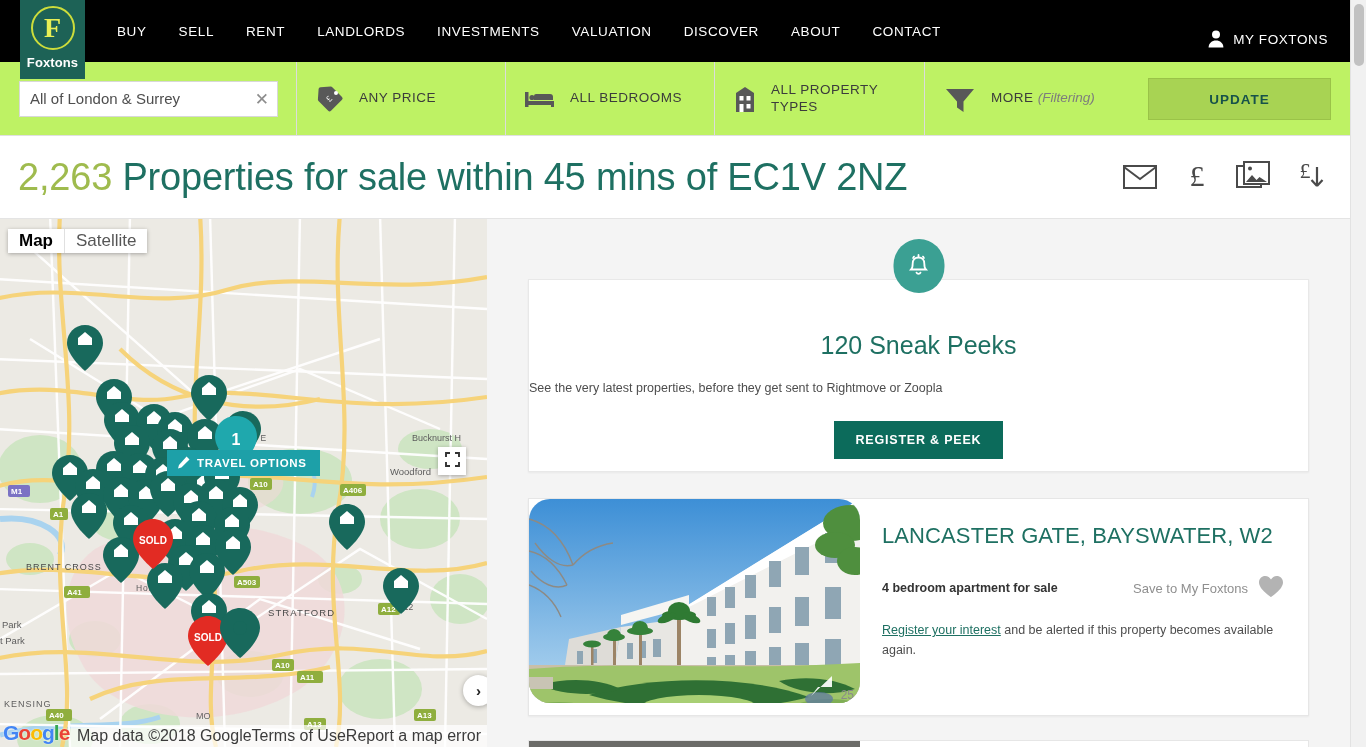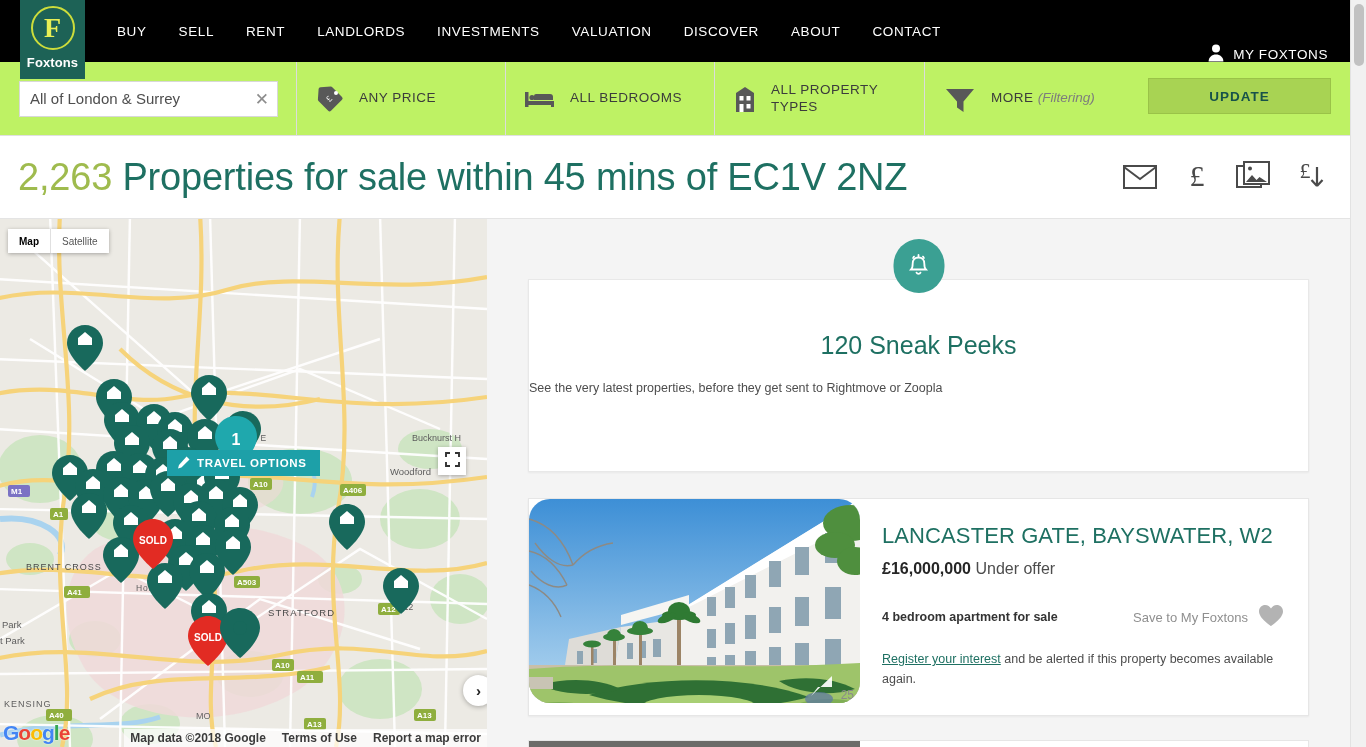--- a/index.html
+++ b/index.html
@@ -40,22 +40,22 @@
   }
   .nav-items {
     display: flex; align-items: center;
     margin-left: 101px; gap: 0;
   }
   .nav-item {
     color: #ffffff; font-size: 13.5px; letter-spacing: .6px;
     padding: 0 16px; white-space: nowrap; cursor: pointer;
   }
   .nav-right {
-    position: absolute; right: 22px; top: 0; height: 62px;
-    display: flex; align-items: flex-end; gap: 9px; cursor: pointer;
+    position: absolute; right: 22px; top: 0; height: 78px;
+    display: flex; align-items: center; gap: 9px; cursor: pointer;
   }
   .nav-right .label { color: #fff; font-size: 13.5px; letter-spacing: .6px; }
   .person-icon { width: 16px; height: 18px; display:block; }
 
   
   .filterbar {
     position: absolute; top: 62px; left: 0;
     width: 1350px; height: 74px;
     background: #bef264;
     border-bottom: 1px solid #e0e0e0;
@@ -87,21 +87,21 @@
   .fb-types { width: 210px; }
   .fb-more { flex: 1; border-right: 0; }
   .fb-label {
     font-size: 13.5px; color: #3c3c3c; letter-spacing: .5px;
     line-height: 1.25;
   }
   .fb-label .sub { color: #7d7d7d; font-style: italic; letter-spacing: 0; }
   .fb-icon { color: #585858; flex: none; display: block; }
   .update-btn {
     position: absolute; right: 19px; top: 16px;
-    width: 183px; height: 36px;
+    width: 183px; height: 42px;
     background: #a8d353; border: 1px solid #9ac348;
     color: #17524a; font-size: 13.5px; font-weight: bold;
     letter-spacing: 1px; cursor: pointer;
     display: flex; align-items: center; justify-content: center;
     font-family: "Liberation Sans", sans-serif;
   }
 
   
   .titlebar {
     position: absolute; top: 137px; left: 0;
@@ -128,21 +128,21 @@
     background: #e9e6e0;
   }
   .map-base { position:absolute; inset:0; }
   .maptype {
     position: absolute; top: 10px; left: 8px;
     height: 24px; background: #fff; display: flex;
     box-shadow: 0 1px 4px rgba(0,0,0,.3); z-index: 10;
   }
   .maptype div {
     padding: 0 11px; display: flex; align-items: center;
-    font-size: 10px; color: #565656; cursor: pointer;
+    font-size: 17px; color: #565656; cursor: pointer;
   }
   .maptype .active { color: #000; font-weight: bold; border-right: 1px solid #e0e0e0; }
   .travel-btn {
     position: absolute; top: 231px; left: 167px;
     height: 26px; background: #1da0a8; color: #fff;
     display: flex; align-items: center; gap: 7px;
     padding: 0 13px 0 10px; font-size: 11.5px; font-weight: bold;
     letter-spacing: .7px; cursor: pointer; z-index: 12;
   }
   .fullscreen-btn {
@@ -153,22 +153,22 @@
   }
   .gmlogo {
     position: absolute; left: 3px; bottom: 2px; z-index: 12;
     font-family: "Liberation Sans", sans-serif; font-size: 21px;
     font-weight: bold; letter-spacing: -1px;
     text-shadow: 0 0 2px rgba(255,255,255,.9);
   }
   .gm-b{color:#4285f4}.gm-r{color:#ea4335}.gm-y{color:#fbbc05}.gm-g{color:#34a853}
   .map-attr {
     position: absolute; right: 0; bottom: 0; z-index: 12;
-    display: flex; gap: 16px; font-size: 12px; color: #3b3b3b;
-    padding: 2px 6px; background: rgba(255,255,255,.72); font-weight: bold;
+    display: flex; font-size: 16px; color: #3b3b3b;
+    padding: 2px 6px; background: rgba(255,255,255,.72);
   }
   .map-attr span { cursor: pointer; white-space: nowrap; }
   .nextbtn {
     position: absolute; left: 463px; top: 456px;
     width: 31px; height: 31px; border-radius: 50%;
     background: #fff; box-shadow: 0 1px 5px rgba(0,0,0,.3);
     display: flex; align-items: center; justify-content: center;
     cursor: pointer; z-index: 20;
     font-size: 15px; color: #222; font-weight: bold;
   }
@@ -672,20 +672,21 @@
   <div class="sneak-card">
     <div class="bell">
       <svg width="26" height="26" viewBox="0 0 26 26" fill="none" stroke="#fff" stroke-width="1.8" stroke-linecap="round">
         <path d="M13 4.5c-3.6 0-5.8 2.6-5.8 6 0 4.4-1.6 6-1.6 6h14.8s-1.6-1.6-1.6-6c0-3.4-2.2-6-5.8-6z"></path>
         <path d="M11 19.6a2.2 2.2 0 0 0 4 0"></path>
         <path d="M13 2v1.6M8.5 3.6 7.6 5M17.5 3.6l.9 1.4"></path>
       </svg>
     </div>
     <div class="sneak-title">120 Sneak Peeks</div>
     <div class="sneak-sub">See the very latest properties, before they get sent to Rightmove or Zoopla</div>
+    <button class="sneak-btn">REGISTER &amp; PEEK</button>
   </div>
 
   <div class="prop-card">
     <div class="prop-photo">
       <svg width="331" height="216" viewBox="0 0 331 216" preserveAspectRatio="none">
         <defs>
           <linearGradient id="sky" x1="0" y1="0" x2="0" y2="1">
             <stop offset="0" stop-color="#3d8fd6"></stop>
               <stop offset="1" stop-color="#bcdcf2"></stop>
           </linearGradient>
@@ -781,24 +782,20 @@
       <span class="photo-fold">
         <svg width="24" height="22" viewBox="0 0 24 22">
             <path d="M1 21 L22 1 L22 12 L8 12 z" fill="#ffffff" opacity=".92"></path>
           </svg>
       </span>
       <span class="photo-count">25</span>
     </div>
 
     <div class="prop-info">
       <div class="prop-title">LANCASTER GATE, BAYSWATER, W2</div>
-      <div class="prop-price-line">
-        <span class="prop-price">£16,000,000</span>
-        <span class="prop-status">Under offer</span>
-      </div>
       <div class="prop-row">
         <span class="prop-beds">4 bedroom apartment for sale</span>
         <span class="prop-save">
           <span>Save to My Foxtons</span>
           <span>
             <svg width="26" height="23" viewBox="0 0 26 23">
                 <path d="M13 22 C13 22 1 14.2 1 7.4 C1 3.6 3.9 1 7.2 1 C9.8 1 11.9 2.5 13 4.6 C14.1 2.5 16.2 1 18.8 1 C22.1 1 25 3.6 25 7.4 C25 14.2 13 22 13 22z" fill="#b3b3b3"></path>
               </svg>
           </span>
         </span>

